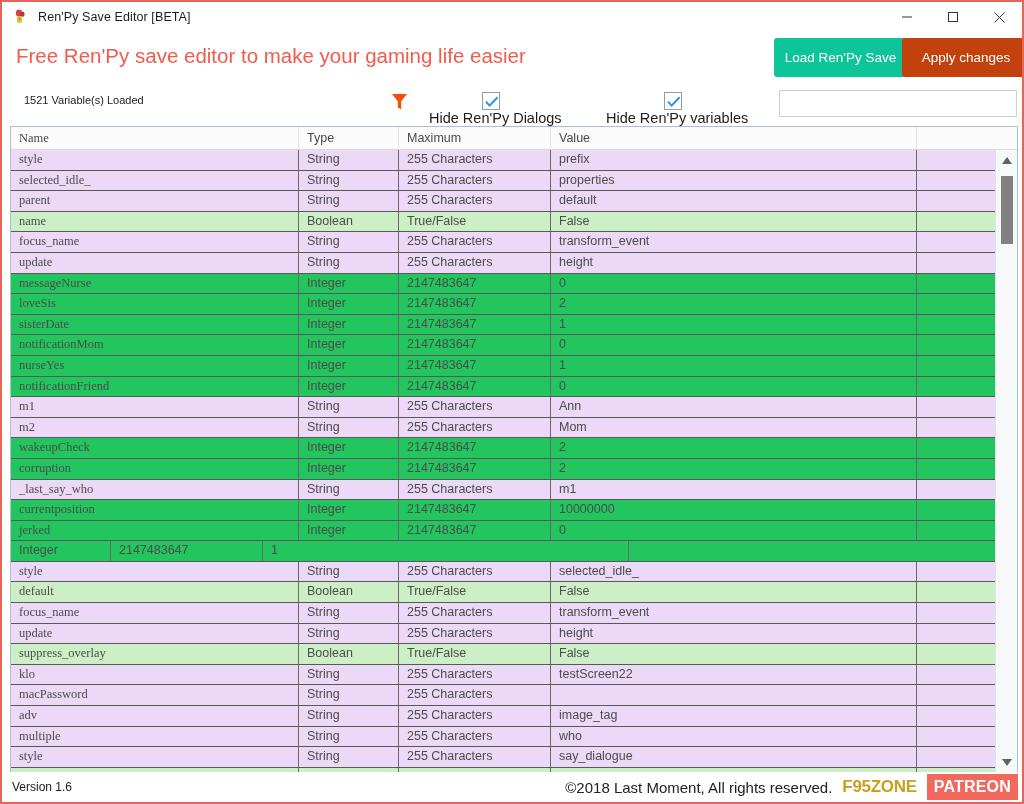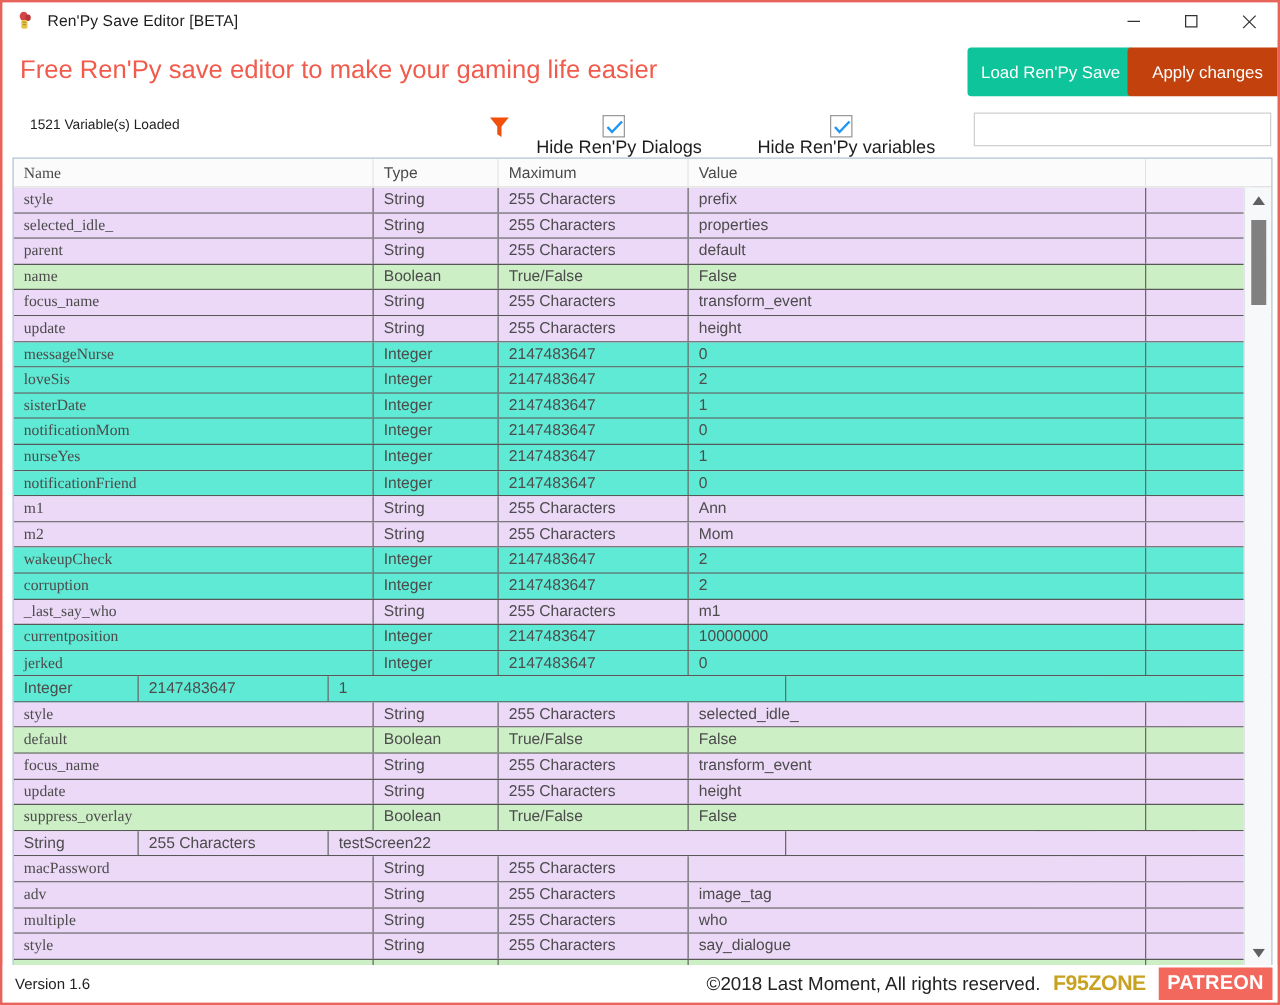--- a/index.html
+++ b/index.html
@@ -129,21 +129,21 @@
   }
   #rows { position: relative; z-index: 2; }
 
   .row {
     display: flex; height: 20.6px;
     border-bottom: 1px solid #585858;
     position: relative;
   }
   .row.purple  { background: #ecd8f7; }
   .row.green   { background: #cdefc6; }
-  .row.yellow  { background: #5eead4; }
+  .row.yellow  { background: #22c55e; }
   .cell {
     font-size: 12.5px; color: #4c4c4c;
     padding: 2px 0 0 8px;
     border-right: 1px solid #6a6a6a;
     overflow: hidden; white-space: nowrap;
     background: transparent;
   }
   .cell.c-extra { border-right: none; }
 
   
@@ -478,20 +478,21 @@
             <div class="cell c-extra"></div>
           </div>
           <div class="row green">
             <div class="cell c-name">suppress_overlay</div>
             <div class="cell c-type">Boolean</div>
             <div class="cell c-max">True/False</div>
             <div class="cell c-val">False</div>
             <div class="cell c-extra"></div>
           </div>
           <div class="row purple">
+            <div class="cell c-name">klo</div>
             <div class="cell c-type">String</div>
             <div class="cell c-max">255 Characters</div>
             <div class="cell c-val">testScreen22</div>
             <div class="cell c-extra"></div>
           </div>
           <div class="row purple">
             <div class="cell c-name">macPassword</div>
             <div class="cell c-type">String</div>
             <div class="cell c-max">255 Characters</div>
             <div class="cell c-val"></div>

